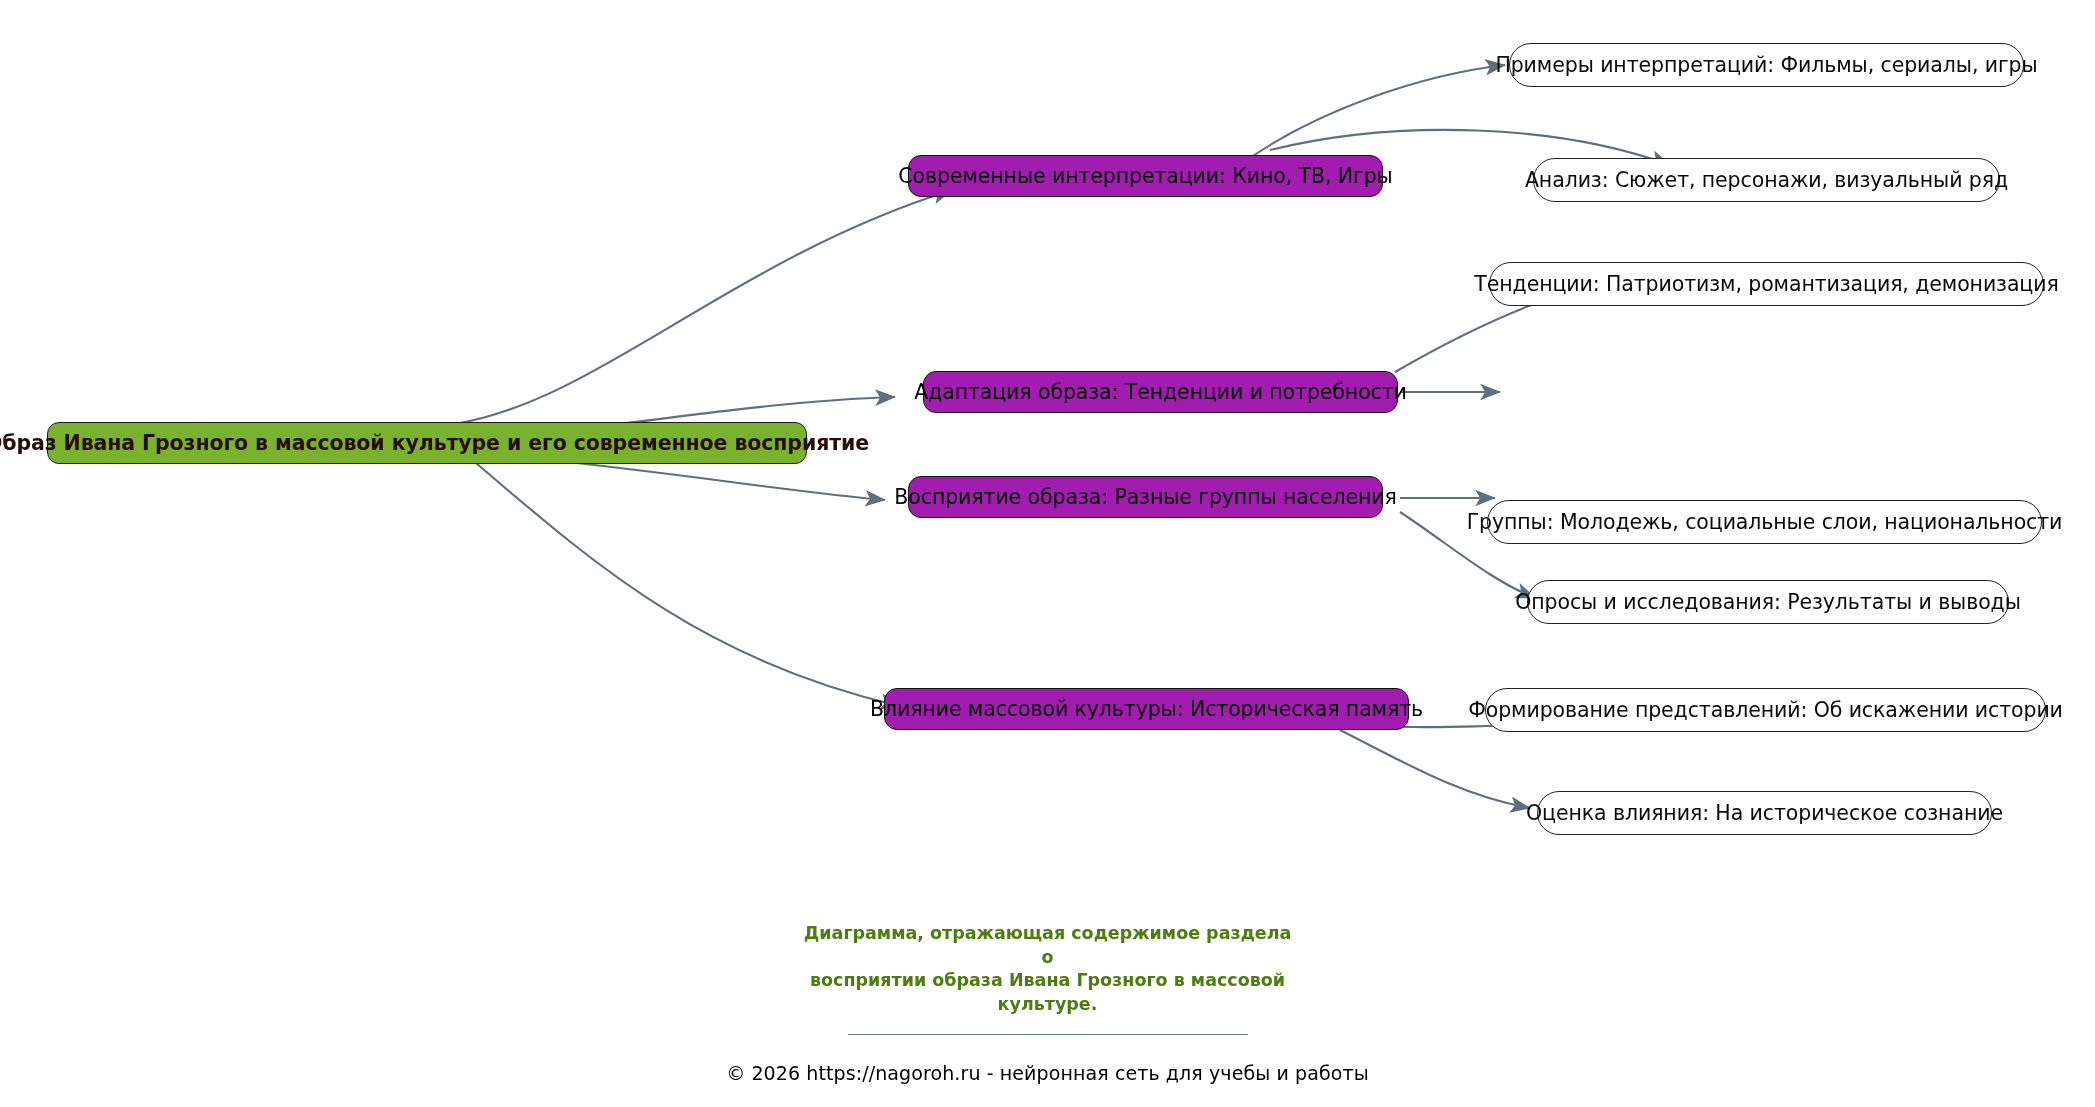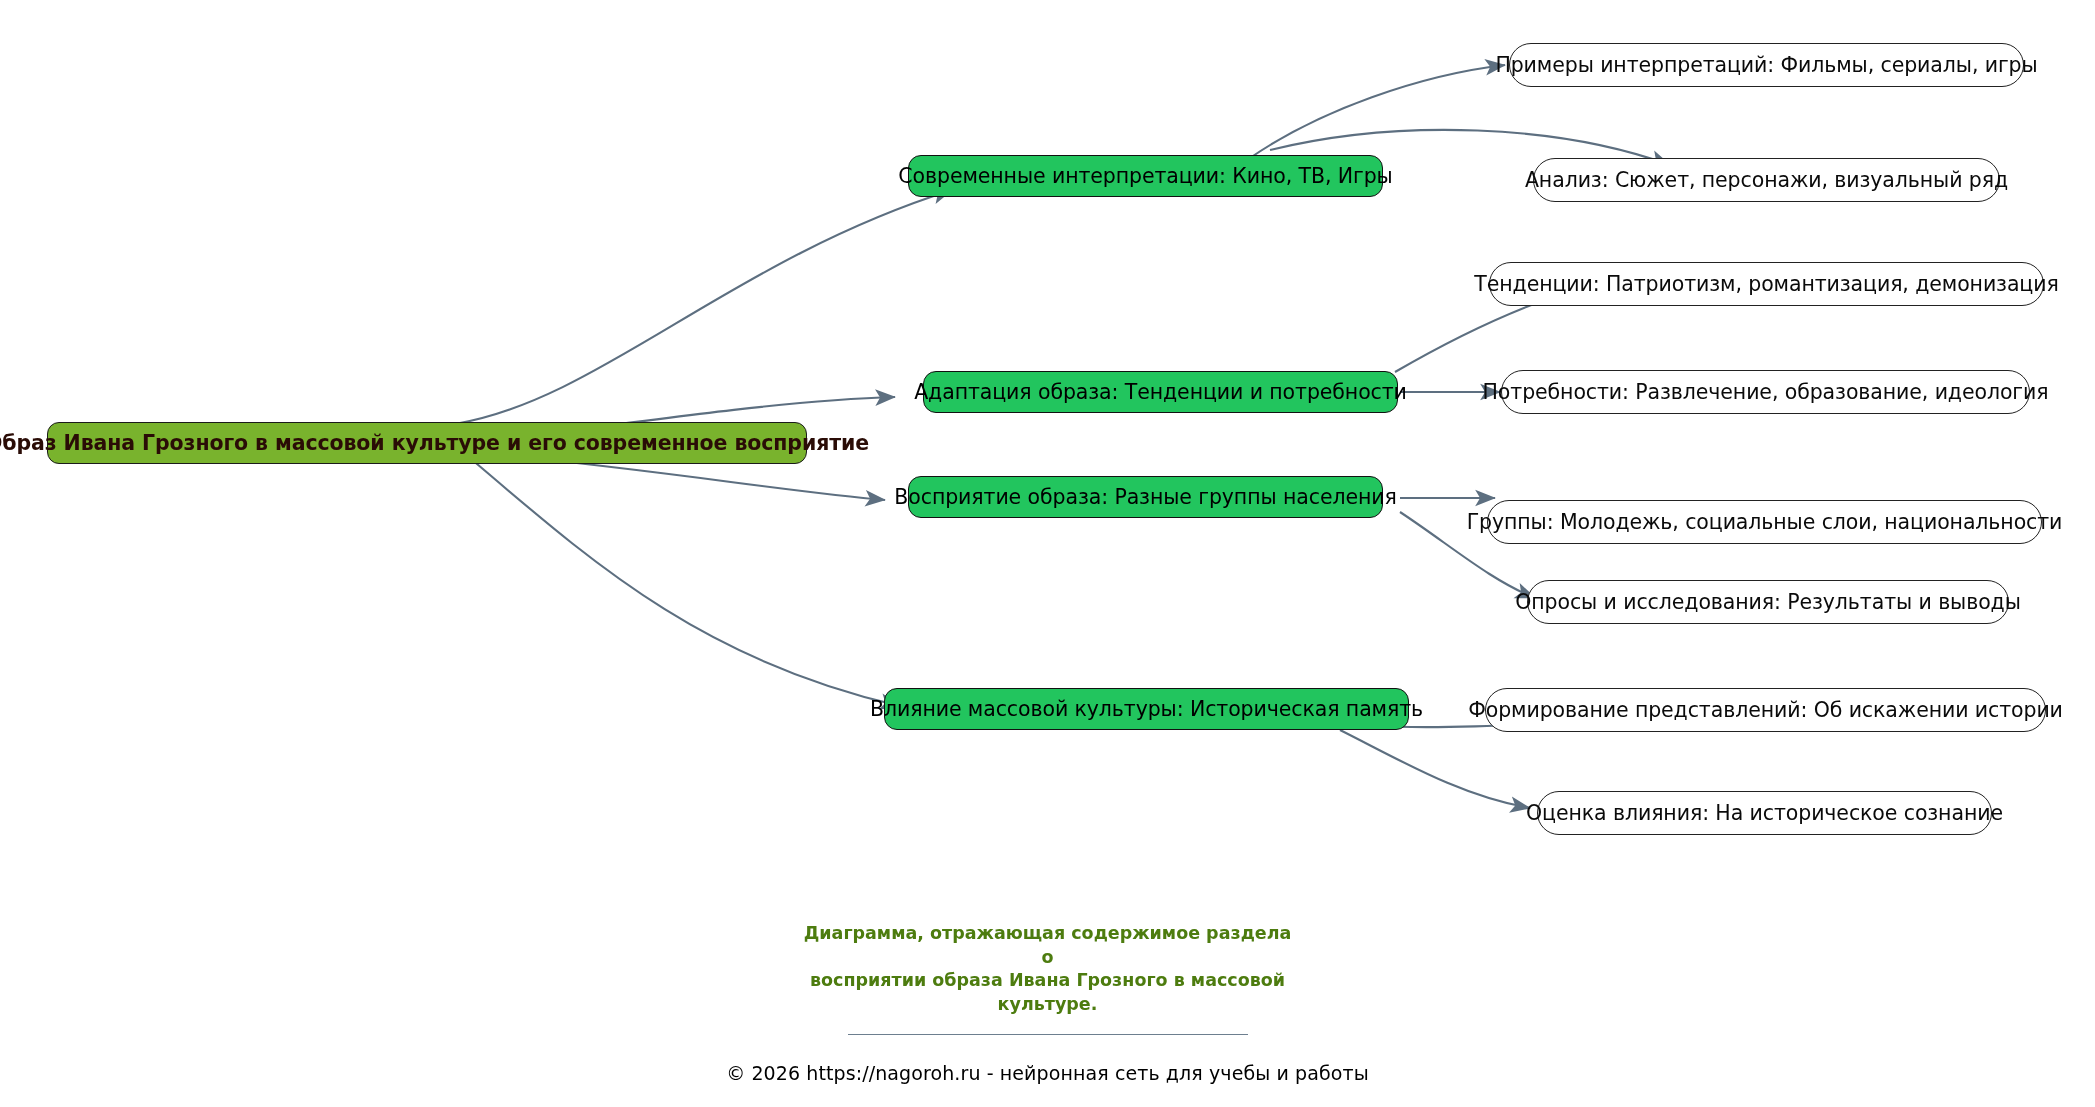--- a/index.html
+++ b/index.html
@@ -39,21 +39,21 @@
   .node-root {
     background: #79b32d;
     border: 1.6px solid #1b1b1b;
     border-radius: 12px;
     color: #2a0c06;
     font-size: 20.5px;
     font-weight: 700;
     letter-spacing: -0.1px;
   }
   .node-branch {
-    background: #22c55e;
+    background: #a21caf;
     border: 1.6px solid #111111;
     border-radius: 13px;
     color: #000000;
     font-size: 20.5px;
     font-weight: 400;
     letter-spacing: -0.1px;
   }
   .node-leaf {
     background: #ffffff;
     border: 1.5px solid #222222;
@@ -144,23 +144,20 @@
   </div>
 
   <div class="node node-branch" style="left:908px; top:371px; width:475px; height:42px;margin-left:15px;">
     <span>Адаптация образа: Тенденции и потребности</span>
   </div>
 
   <div class="node node-leaf" style="left:1489px; top:262px; width:555px; height:44px;">
     <span>Тенденции: Патриотизм, романтизация, демонизация</span>
   </div>
 
-  <div class="node node-leaf" style="left:1501px; top:370px; width:529px; height:44px;">
-    <span>Потребности: Развлечение, образование, идеология</span>
-  </div>
 
   <div class="node node-branch" style="left:908px; top:476px; width:475px; height:42px;">
     <span>Восприятие образа: Разные группы населения</span>
   </div>
 
   <div class="node node-leaf" style="left:1487px; top:476px; width:555px; height:44px;margin-top:24px;">
     <span>Группы: Молодежь, социальные слои, национальности</span>
   </div>
 
   <div class="node node-leaf" style="left:1527px; top:580px; width:482px; height:44px;">

